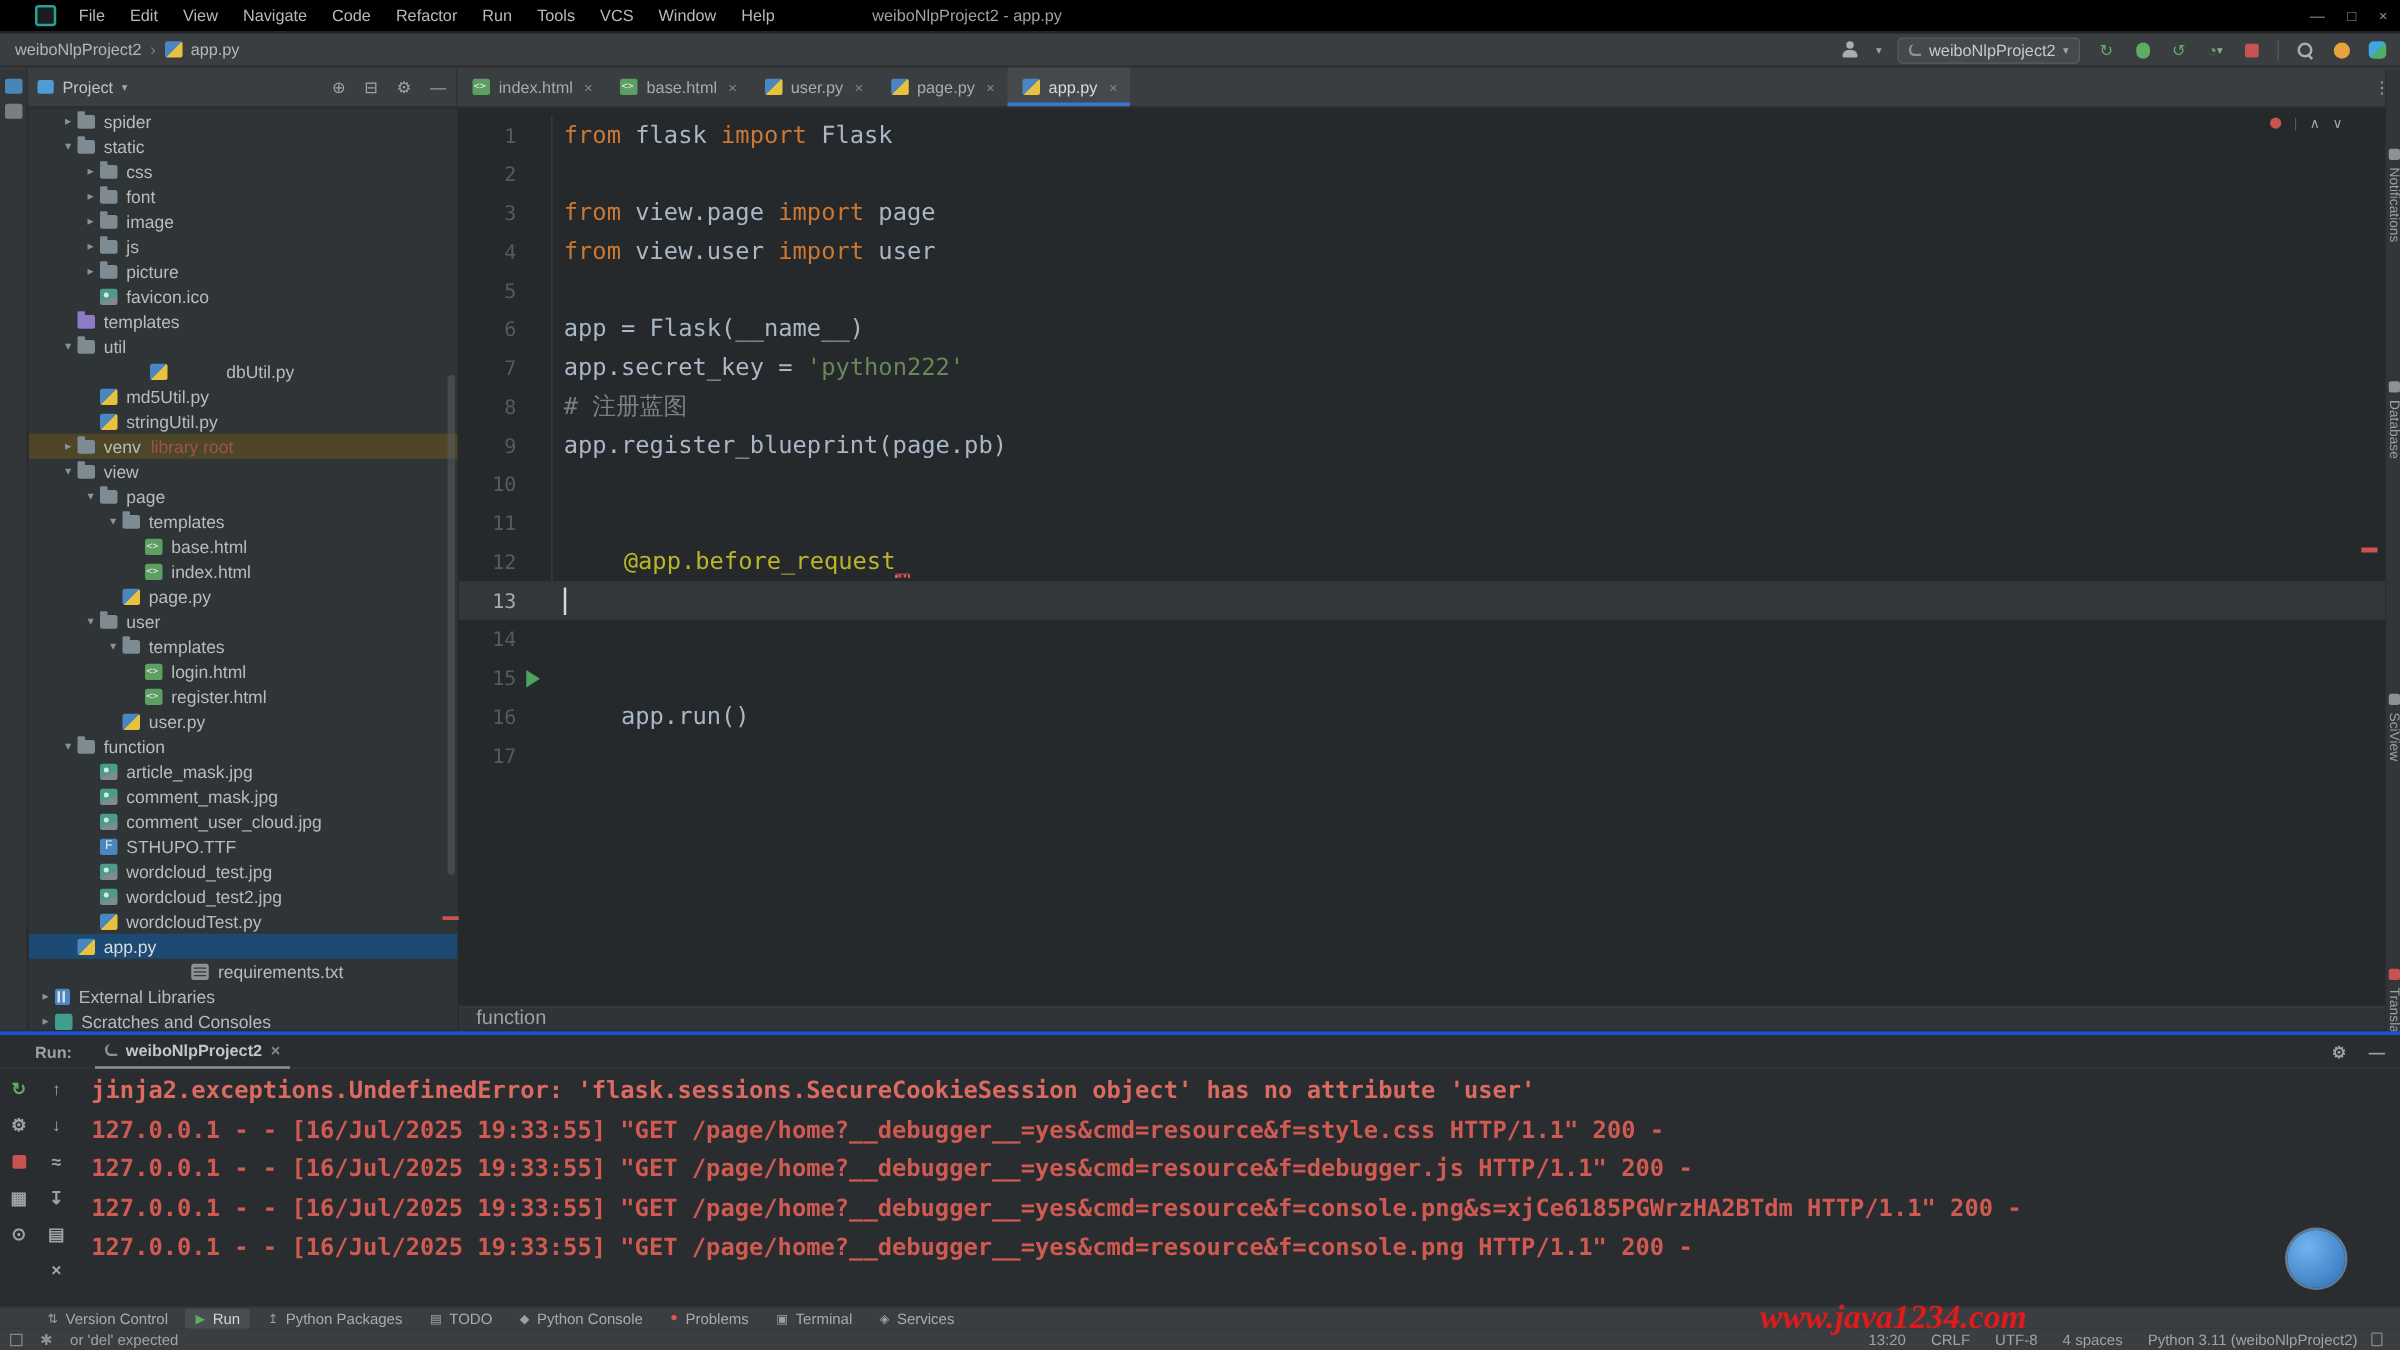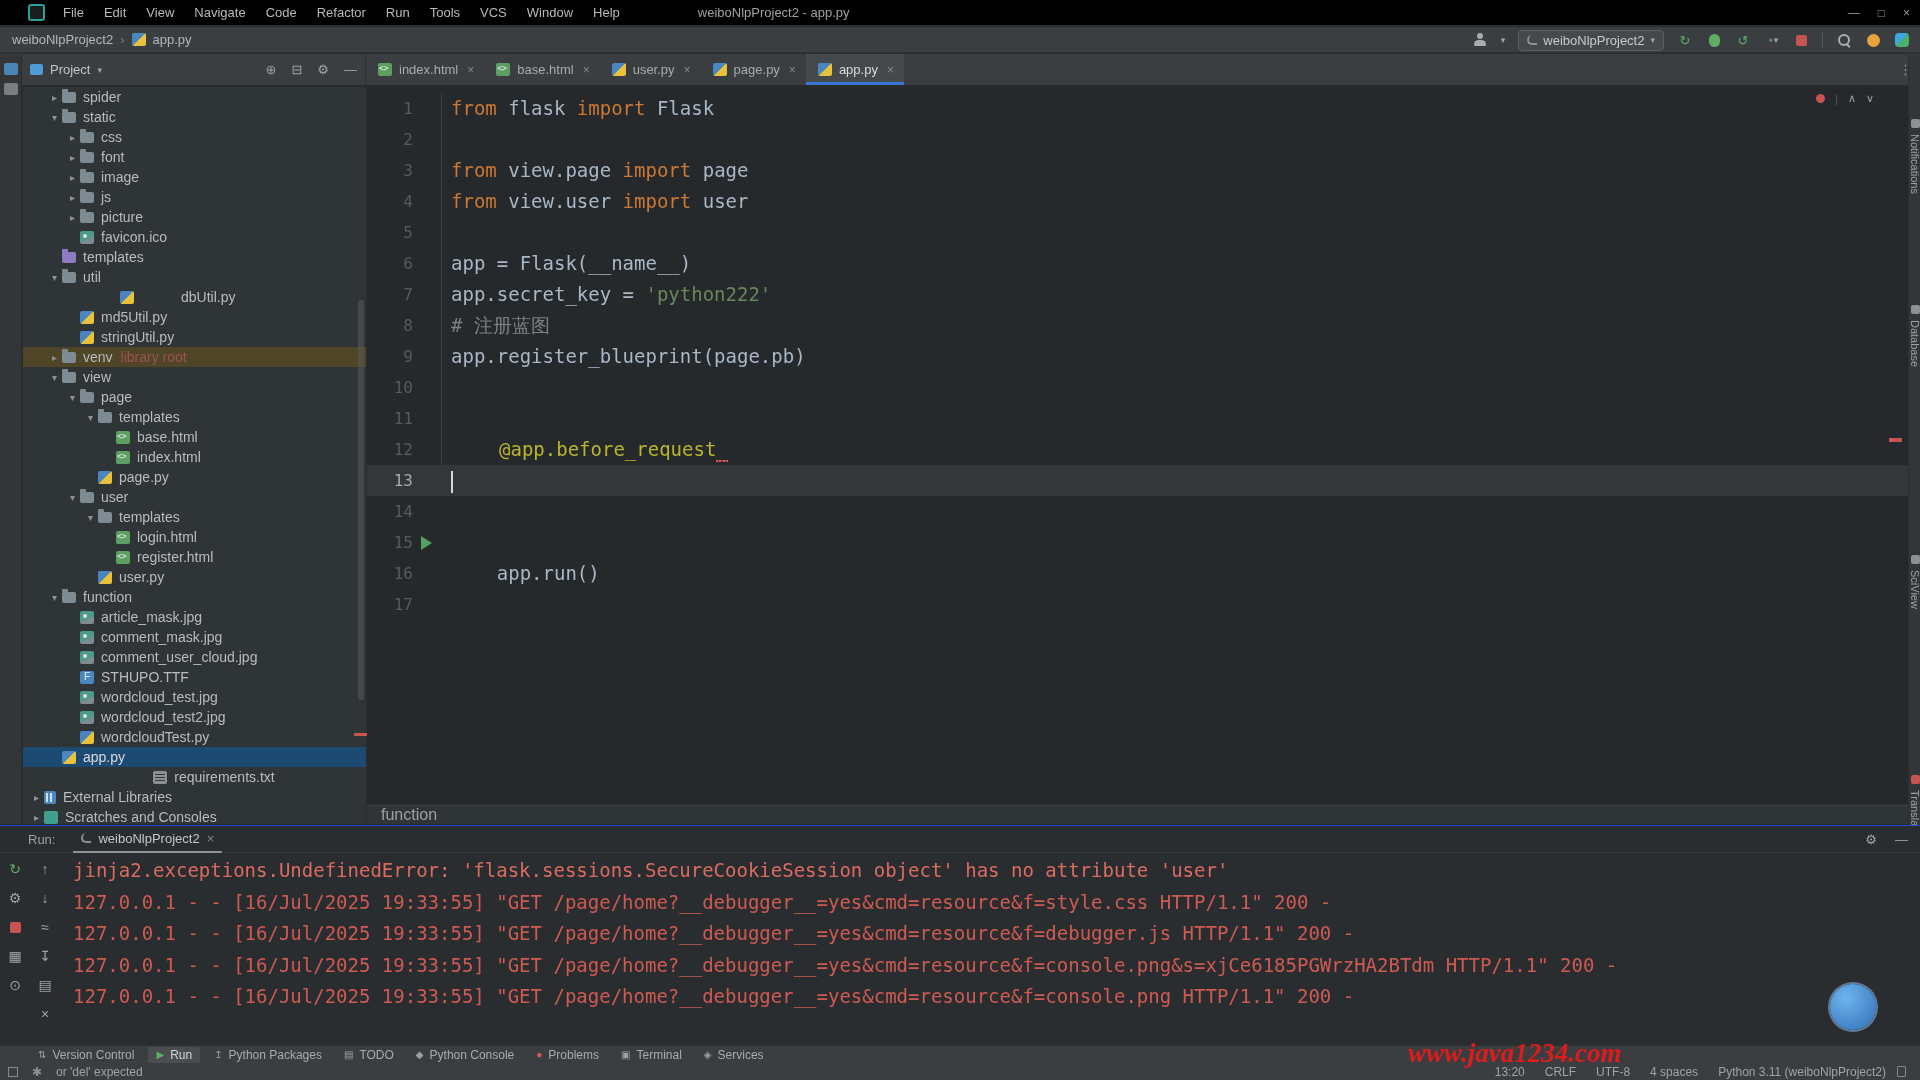--- a/index.html
+++ b/index.html
@@ -108,21 +108,21 @@
   .rightstripe{position:absolute;right:0;top:55px;width:12px;height:990px;background:#333639;border-left:1px solid #2b2d2f;
                font-size:11px;color:#9da0a4;}
   .vtab{position:absolute;left:0;width:12px;writing-mode:vertical-rl;display:flex;align-items:center;gap:6px;}
   .vtab .vic{width:9px;height:9px;background:#8d9194;border-radius:2px;margin:0 1px;}
   .vtab .vic.red{background:#c75450;}
 
   .crumbbar{position:absolute;left:367px;top:805px;width:1541px;height:19px;background:#2f3437;
             border-top:1px solid #3a3d40;font-size:16px;color:#9da1a5;display:flex;align-items:center;padding-left:14px;}
 
   
-  .runpanel{position:absolute;left:0;top:825px;width:1920px;height:220px;background:#2a2d30;border-top:1px solid #1d4ed8;}
+  .runpanel{position:absolute;left:0;top:825px;width:1920px;height:220px;background:#2a2d30;border-top:3px solid #1d4ed8;font-weight:bold;}
   .runhead{height:27px;display:flex;align-items:center;font-size:13px;color:#9da1a5;border-bottom:1px solid #35383a;}
   .runhead .rlabel{margin-left:28px;}
   .runtab{display:flex;align-items:center;gap:7px;margin-left:18px;height:27px;padding:0 8px;color:#c3c7ca;
           border-bottom:2px solid #8d9194;}
   .runhead-right{position:absolute;right:12px;display:flex;gap:18px;align-items:center;color:#9fa3a7;}
   .runbody{position:relative;height:192px;}
   .concol{position:absolute;top:6px;width:26px;display:flex;flex-direction:column;gap:9px;align-items:center;font-size:14px;color:#9fa3a7;}
   .concol.c1{left:2px;} .concol.c2{left:32px;}
   .conic{height:20px;display:flex;align-items:center;justify-content:center;}
   .console{position:absolute;left:73px;top:2px;right:90px;font-size:19px;line-height:31.5px;color:#cf5a52;}

